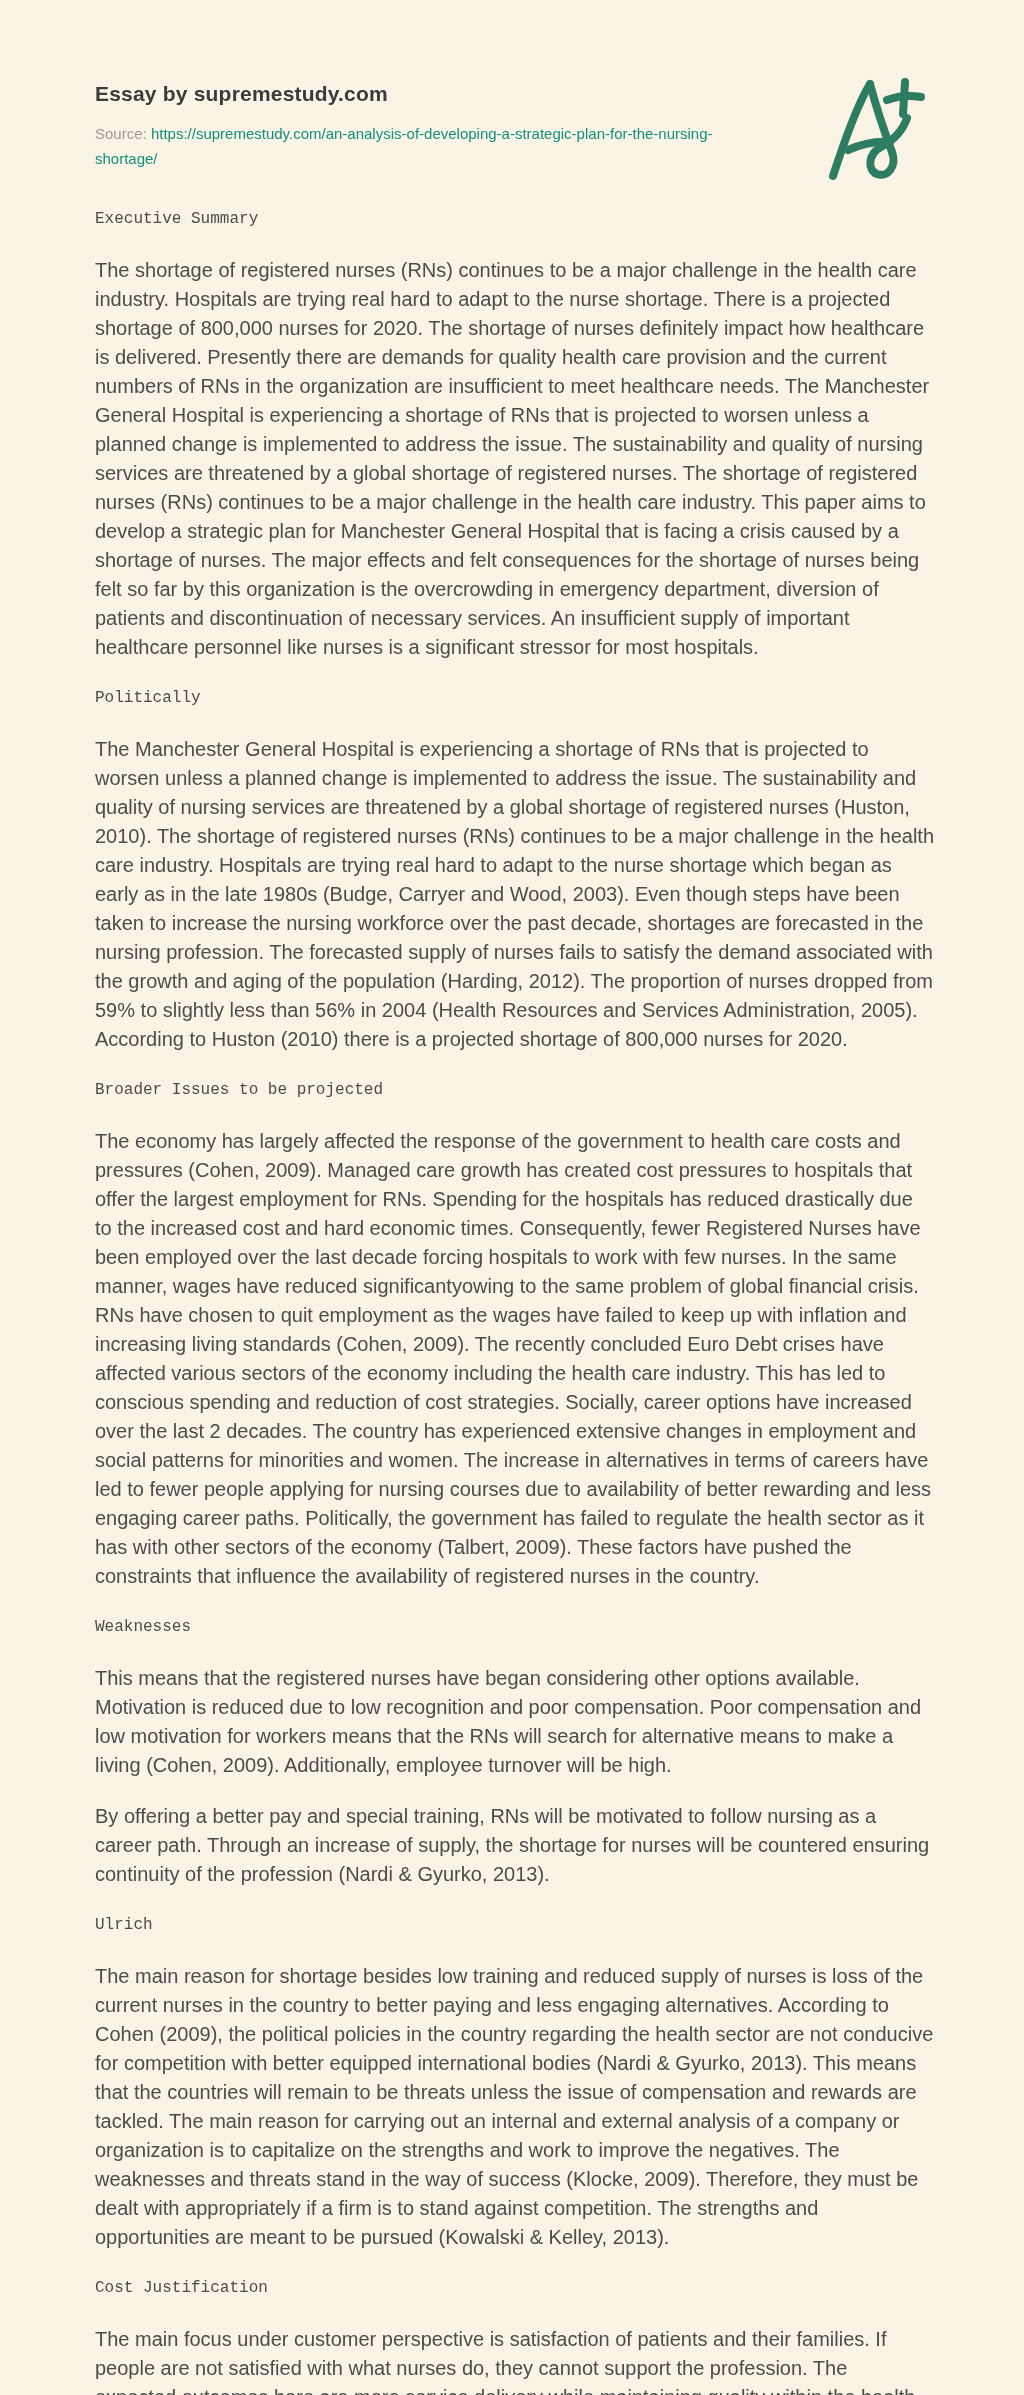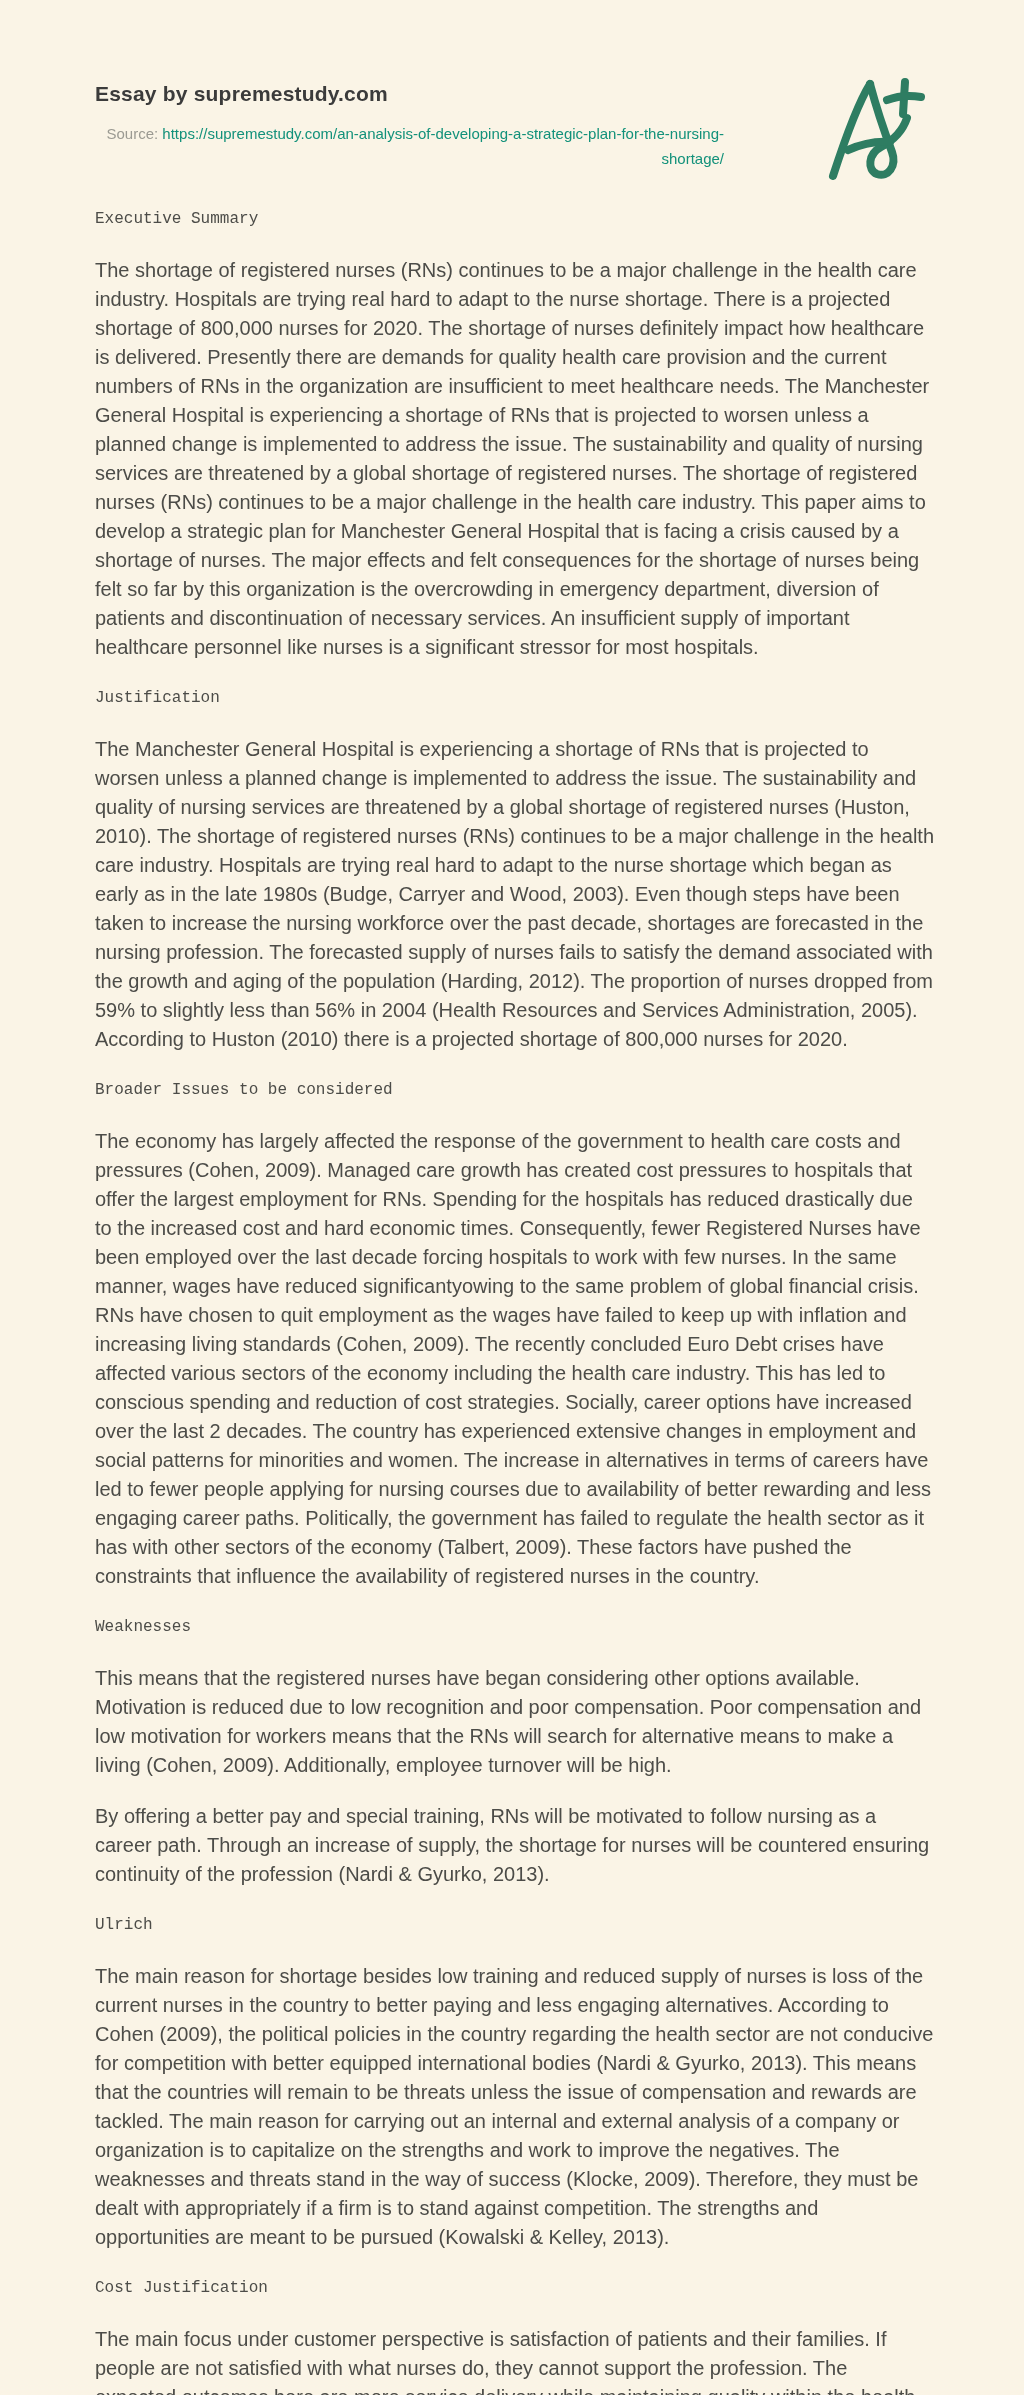--- a/index.html
+++ b/index.html
@@ -28,21 +28,20 @@
     letter-spacing: 0.2px;
     margin-top: 16px;
   }
   .source-line {
     margin-top: 15px;
     font-size: 15px;
     line-height: 25px;
     max-width: 705px;
     color: #9b9a92;
     overflow-wrap: anywhere;
-    text-align: right;
   }
   .source-link {
     color: #12917a;
     text-decoration: none;
     cursor: pointer;
   }
   .logo {
     position: absolute;
     top: -12px;
     right: 8px;
@@ -106,26 +105,26 @@
   </header>
 
 
   <main class="essay">
   <section>
     <h2>Executive Summary</h2>
     <p>The shortage of registered nurses (RNs) continues to be a major challenge in the health care industry. Hospitals are trying real hard to adapt to the nurse shortage. There is a projected shortage of 800,000 nurses for 2020. The shortage of nurses definitely impact how healthcare is delivered. Presently there are demands for quality health care provision and the current numbers of RNs in the organization are insufficient to meet healthcare needs. The Manchester General Hospital is experiencing a shortage of RNs that is projected to worsen unless a planned change is implemented to address the issue. The sustainability and quality of nursing services are threatened by a global shortage of registered nurses. The shortage of registered nurses (RNs) continues to be a major challenge in the health care industry. This paper aims to develop a strategic plan for Manchester General Hospital that is facing a crisis caused by a shortage of nurses. The major effects and felt consequences for the shortage of nurses being felt so far by this organization is the overcrowding in emergency department, diversion of patients and discontinuation of necessary services. An insufficient supply of important healthcare personnel like nurses is a significant stressor for most hospitals.</p>
   </section>
 
   <section>
-    <h2>Justification</h2>
+    <h2>Politically</h2>
     <p>The Manchester General Hospital is experiencing a shortage of RNs that is projected to worsen unless a planned change is implemented to address the issue. The sustainability and quality of nursing services are threatened by a global shortage of registered nurses (Huston, 2010). The shortage of registered nurses (RNs) continues to be a major challenge in the health care industry. Hospitals are trying real hard to adapt to the nurse shortage which began as early as in the late 1980s (Budge, Carryer and Wood, 2003). Even though steps have been taken to increase the nursing workforce over the past decade, shortages are forecasted in the nursing profession. The forecasted supply of nurses fails to satisfy the demand associated with the growth and aging of the population (Harding, 2012). The proportion of nurses dropped from 59% to slightly less than 56% in 2004 (Health Resources and Services Administration, 2005). According to Huston (2010) there is a projected shortage of 800,000 nurses for 2020.</p>
   </section>
 
   <section>
-    <h2>Broader Issues to be considered</h2>
+    <h2>Broader Issues to be projected</h2>
     <p>The economy has largely affected the response of the government to health care costs and pressures (Cohen, 2009). Managed care growth has created cost pressures to hospitals that offer the largest employment for RNs. Spending for the hospitals has reduced drastically due to the increased cost and hard economic times. Consequently, fewer Registered Nurses have been employed over the last decade forcing hospitals to work with few nurses. In the same manner, wages have reduced significantyowing to the same problem of global financial crisis. RNs have chosen to quit employment as the wages have failed to keep up with inflation and increasing living standards (Cohen, 2009). The recently concluded Euro Debt crises have affected various sectors of the economy including the health care industry. This has led to conscious spending and reduction of cost strategies. Socially, career options have increased over the last 2 decades. The country has experienced extensive changes in employment and social patterns for minorities and women. The increase in alternatives in terms of careers have led to fewer people applying for nursing courses due to availability of better rewarding and less engaging career paths. Politically, the government has failed to regulate the health sector as it has with other sectors of the economy (Talbert, 2009). These factors have pushed the constraints that influence the availability of registered nurses in the country.</p>
   </section>
 
   <section>
     <h2>Weaknesses</h2>
     <p>This means that the registered nurses have began considering other options available. Motivation is reduced due to low recognition and poor compensation. Poor compensation and low motivation for workers means that the RNs will search for alternative means to make a living (Cohen, 2009). Additionally, employee turnover will be high.</p>
   </section>
 
   <section>
     <p>By offering a better pay and special training, RNs will be motivated to follow nursing as a career path. Through an increase of supply, the shortage for nurses will be countered ensuring continuity of the profession (Nardi &amp; Gyurko, 2013).</p>

